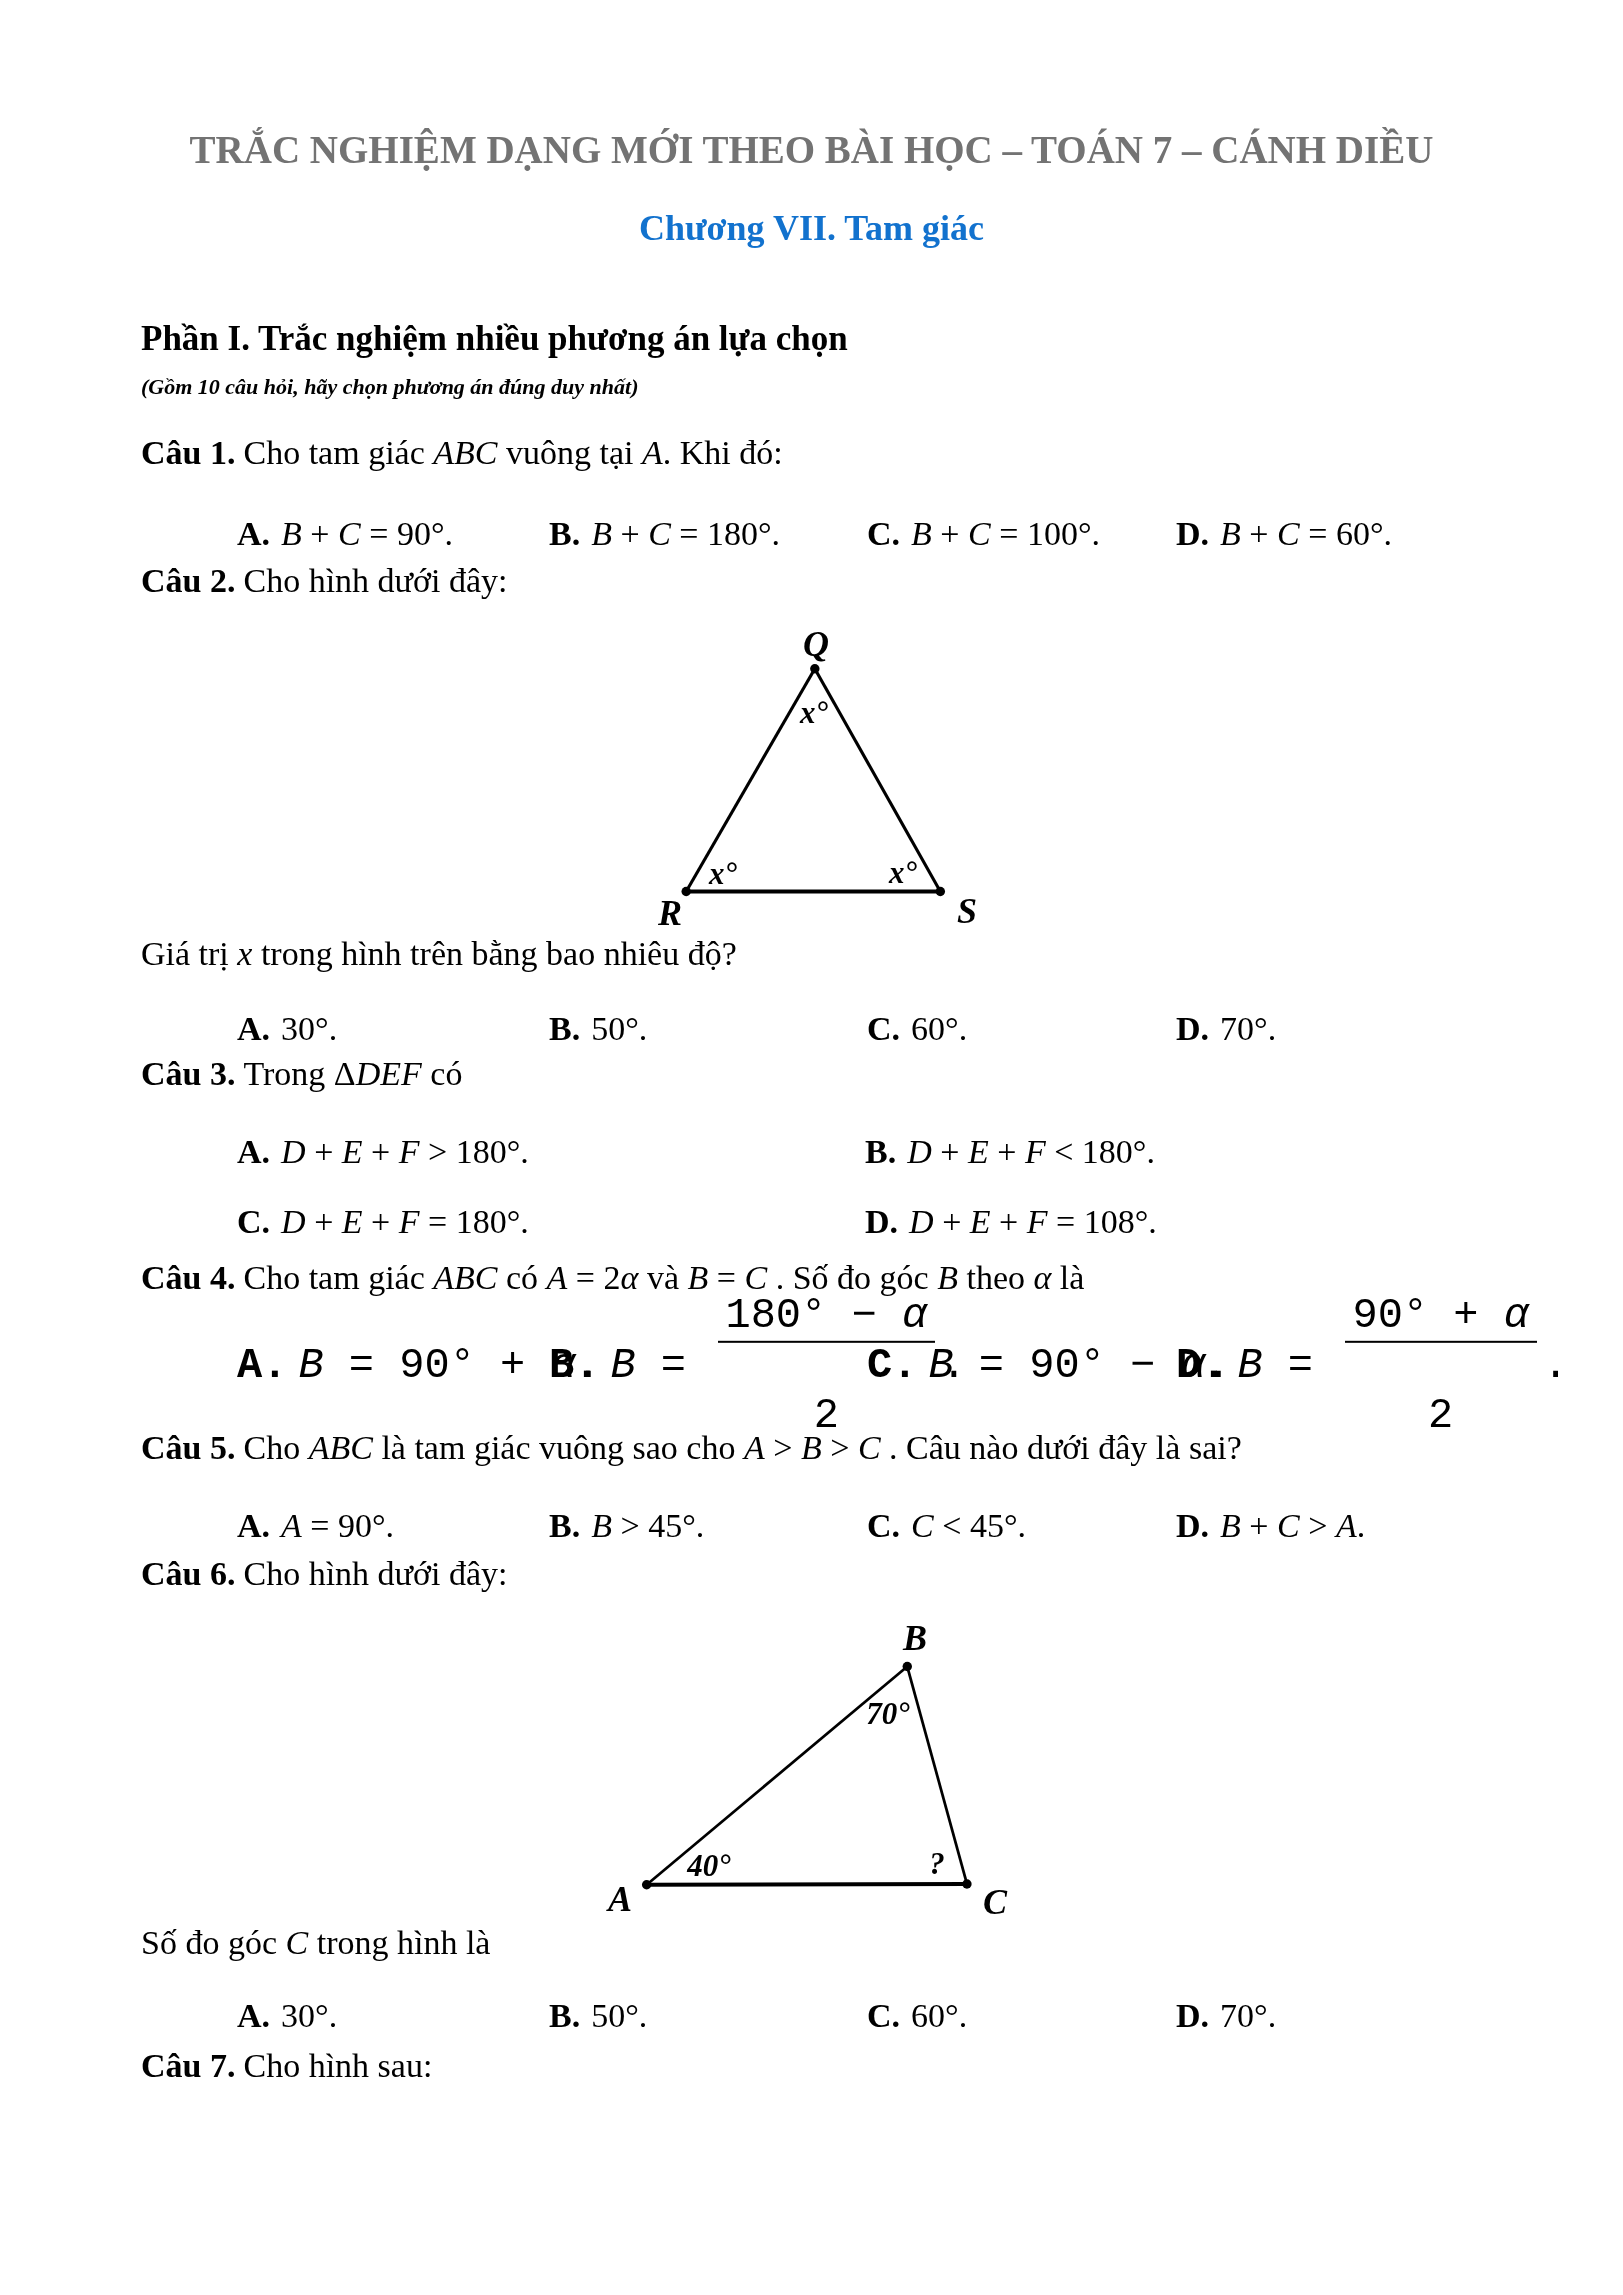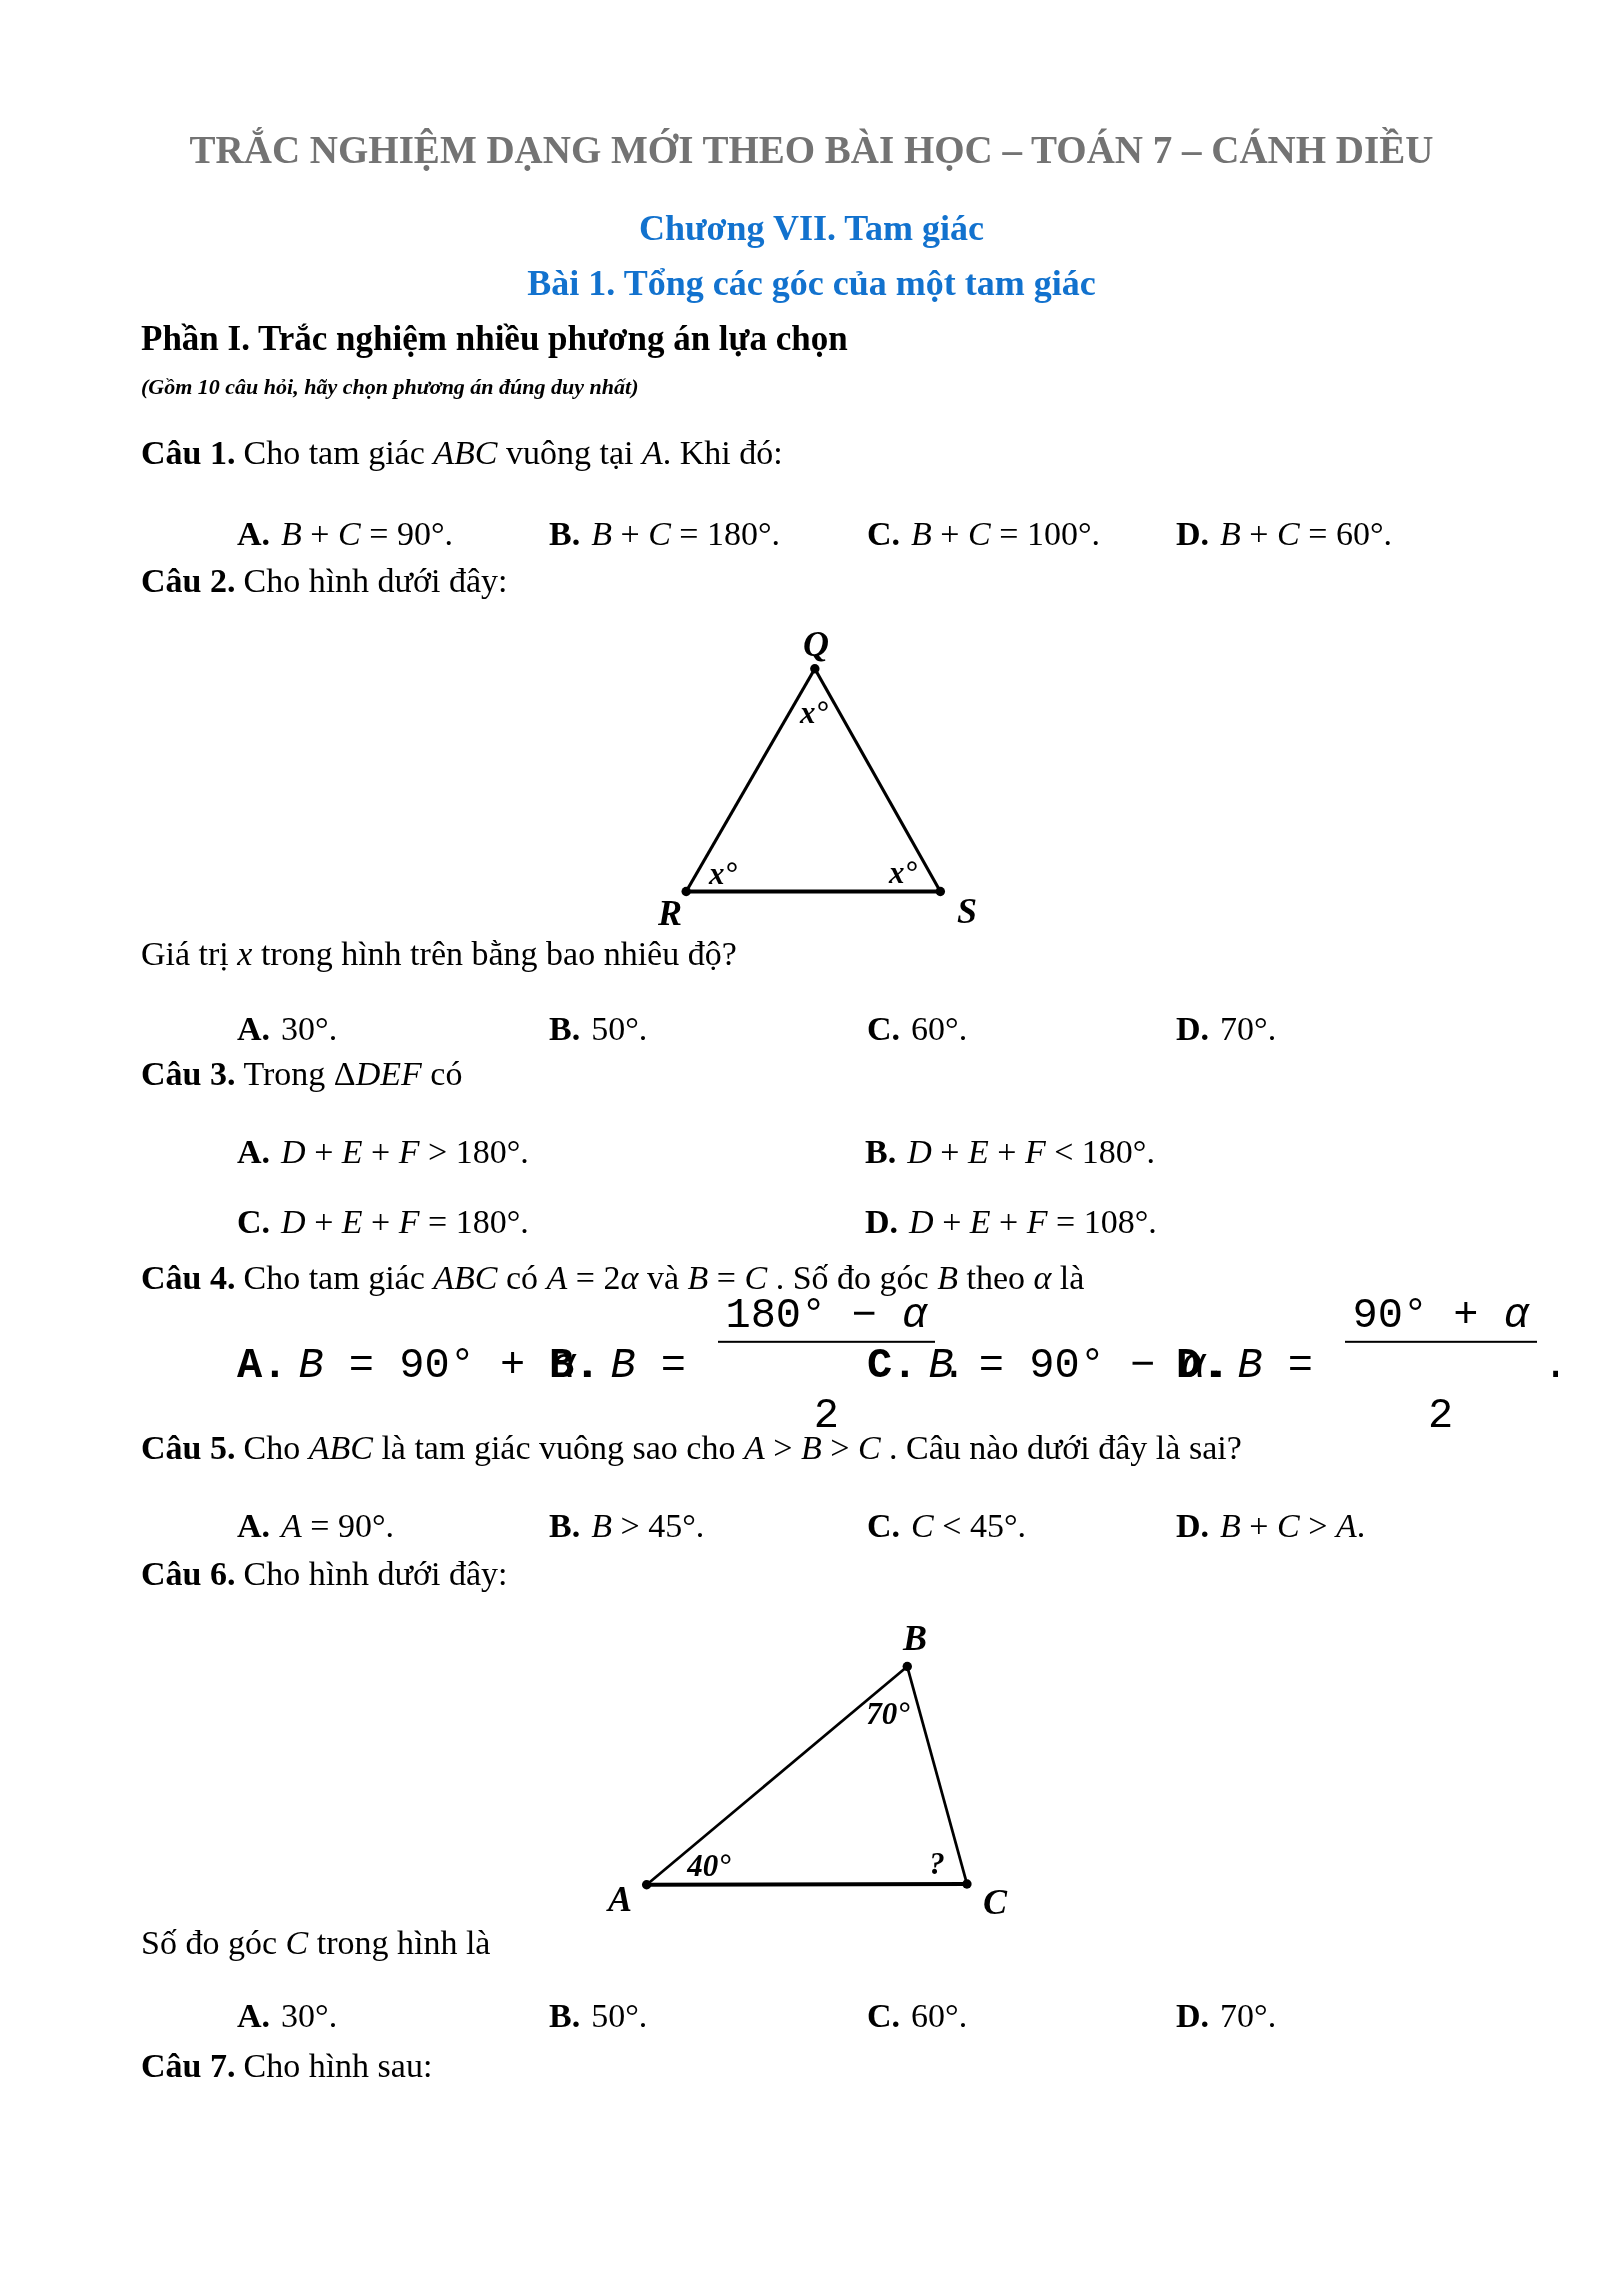--- a/index.html
+++ b/index.html
@@ -32,21 +32,20 @@
   .vlabel{position:absolute;transform:translate(-50%,-50%);font-weight:bold;font-style:italic;font-size:36px;white-space:nowrap;}
   .alabel{position:absolute;transform:translate(-50%,-50%);font-weight:bold;font-style:italic;font-size:31px;white-space:nowrap;}
 </style>
 </head>
 <body>
 
 <div class="page">
 
   <div class="center title" style="top: 127px; color: #737373;">TRẮC NGHIỆM DẠNG MỚI THEO BÀI HỌC – TOÁN 7 – CÁNH DIỀU</div>
   <div class="center h2" style="top: 207px; color: rgb(18, 114, 206);">Chương VII. Tam giác</div>
-  <div class="center h2" style="top: 262px; color: rgb(18, 114, 206);">Bài 1. Tổng các góc của một tam giác</div>
   <div class="pline partline" style="top:319px">Phần I. Trắc nghiệm nhiều phương án lựa chọn</div>
   <div class="pline note" style="top:374px">(Gồm 10 câu hỏi, hãy chọn phương án đúng duy nhất)</div>
 
   <div class="pline" style="top:434px">
     <span class="qlabel">Câu 1.</span><span><span>Cho tam giác </span><i>ABC</i><span> vuông tại </span><i>A</i><span>. Khi đó:</span></span>
   </div>
   <div class="optrow" style="top:503px">
     <span class="opt" style="left:96px"><span class="letter">A.</span><span><i>B</i><span> + </span><i>C</i><span> = 90°.</span></span></span>
     <span class="opt" style="left:408px"><span class="letter">B.</span><span><i>B</i><span> + </span><i>C</i><span> = 180°.</span></span></span>
     <span class="opt" style="left:726px"><span class="letter">C.</span><span><i>B</i><span> + </span><i>C</i><span> = 100°.</span></span></span>

